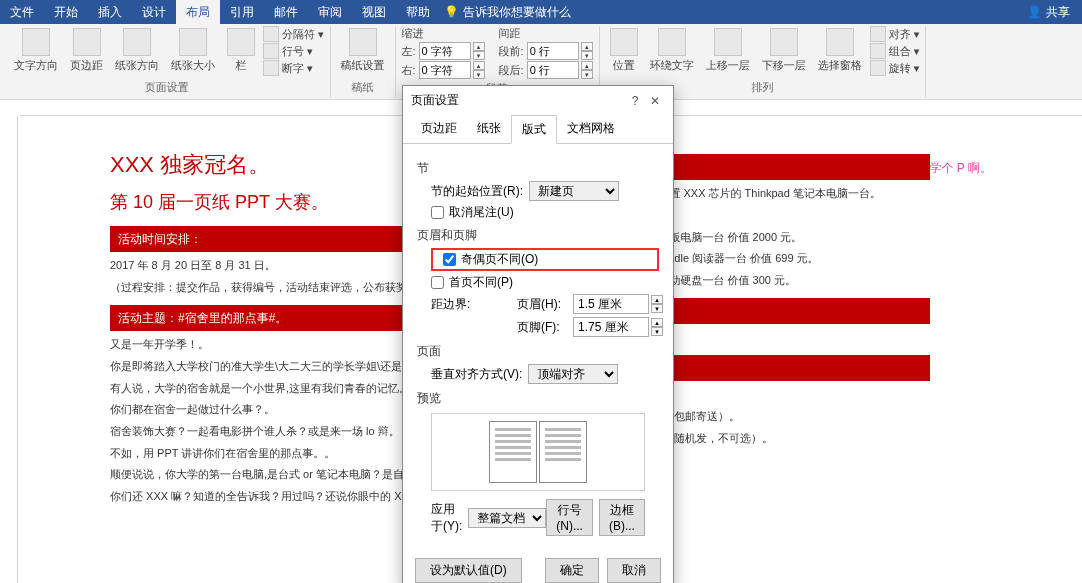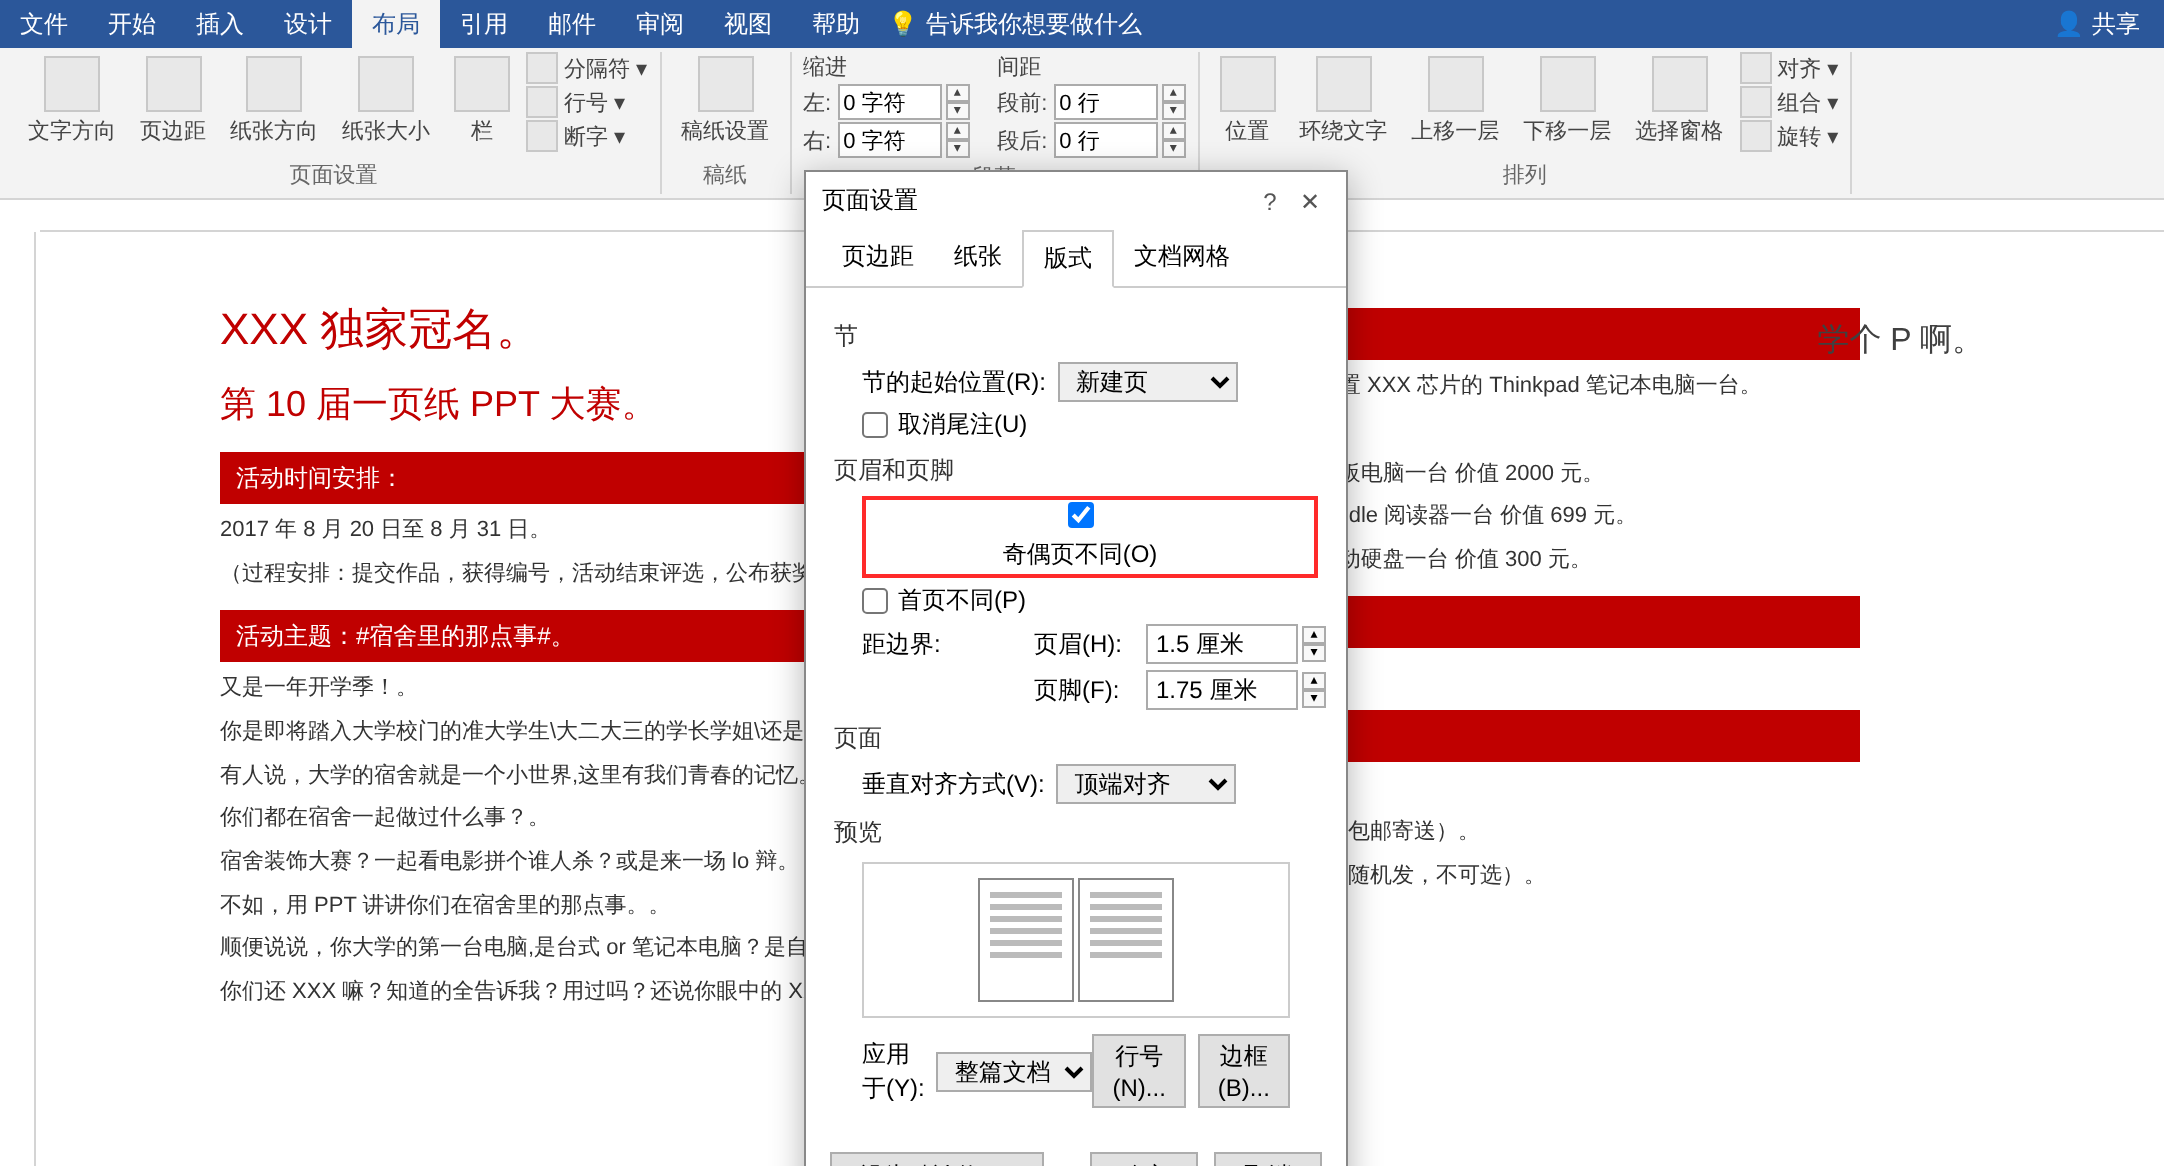--- a/index.html
+++ b/index.html
@@ -30,39 +30,39 @@
 
 .workspace { position: relative; background: #fff; height: calc(100% - 100px); overflow: hidden; }
 .ruler-h { height: 16px; background: #fff; border-bottom: 1px solid #d4d4d4; margin-left: 20px; font-size: 8px; color: #888; }
 .ruler-v { position: absolute; left: 2px; top: 16px; width: 16px; bottom: 0; background: #fff; border-right: 1px solid #d4d4d4; }
 .docarea { margin-left: 20px; padding: 10px 60px; display: flex; gap: 40px; }
 .page { background: #fff; padding: 20px 30px; width: 480px; font-size: 12px; color: #333; line-height: 1.7; }
 .page h1 { color: #c00000; font-size: 22px; font-weight: normal; margin-bottom: 4px; }
 .page h2 { color: #c00000; font-size: 18px; font-weight: normal; margin-bottom: 8px; }
 .redbar { background: #c00000; color: #fff; padding: 3px 8px; font-size: 12px; margin: 8px 0 4px; }
 .page p { margin: 3px 0; font-size: 11px; }
-.watermark { position: absolute; right: 90px; top: 60px; color: #404040; font-size: 16px; }
+.watermark { position: absolute; right: 90px; top: 60px; color: #ec4899; font-size: 12px; }
 
 
 .dialog { position: absolute; left: 402px; top: 85px; width: 272px; background: #fff; border: 1px solid #888; box-shadow: 0 4px 16px rgba(0,0,0,0.3); font-size: 12px; }
 .dialog .titlebar { display: flex; align-items: center; padding: 6px 8px; }
 .dialog .titlebar .title { flex: 1; }
 .dialog .titlebar .btn { width: 20px; text-align: center; cursor: pointer; color: #555; }
 .dialog .tabs { display: flex; border-bottom: 1px solid #ccc; padding: 0 8px; }
 .dialog .tab { padding: 5px 10px; cursor: pointer; font-size: 12px; }
 .dialog .tab.active { border: 1px solid #ccc; border-bottom: 1px solid #fff; margin-bottom: -1px; background: #fff; }
 .dialog .body { padding: 10px 14px; }
 .dialog .section-title { font-size: 12px; margin: 6px 0 4px; color: #333; }
 .dialog .field { display: flex; align-items: center; gap: 6px; margin: 3px 0 3px 14px; font-size: 12px; }
 .dialog .field label { min-width: 80px; }
 .dialog select, .dialog input[type=text] { border: 1px solid #ababab; height: 20px; font-size: 12px; padding: 0 4px; }
 .dialog select { width: 90px; }
 .dialog input[type=text] { width: 76px; }
 .dialog .check { display: flex; align-items: center; gap: 5px; margin: 3px 0 3px 14px; }
-.highlight { border: 2px solid #ff2a2a; padding: 1px 20px 1px 10px; margin-left: 10px; flex-direction: column; }
+.highlight { border: 2px solid #ff2a2a; padding: 1px 20px 1px 10px; margin-left: 10px; }
 .preview { margin: 6px 14px; border: 1px solid #ccc; height: 78px; display: flex; justify-content: center; align-items: center; gap: 2px; padding: 6px; }
 .preview .pg { width: 48px; height: 62px; border: 1px solid #888; display: flex; flex-direction: column; gap: 3px; padding: 6px 5px; }
 .preview .ln { height: 3px; background: #bbb; }
 .dialog .footer { display: flex; justify-content: space-between; align-items: center; padding: 8px 12px; gap: 6px; }
 .dialog .footer .right { display: flex; gap: 8px; }
 .dlgbtn { border: 1px solid #adadad; background: #e1e1e1; padding: 3px 14px; font-size: 12px; cursor: pointer; }
 .dlgbtn.small { padding: 2px 8px; }
 .applyrow { display: flex; align-items: center; justify-content: flex-end; margin: 8px 14px 4px; }
 .applyrow .left { display: flex; align-items: center; gap: 6px; }
 .applyrow .right { display: flex; gap: 6px; }

